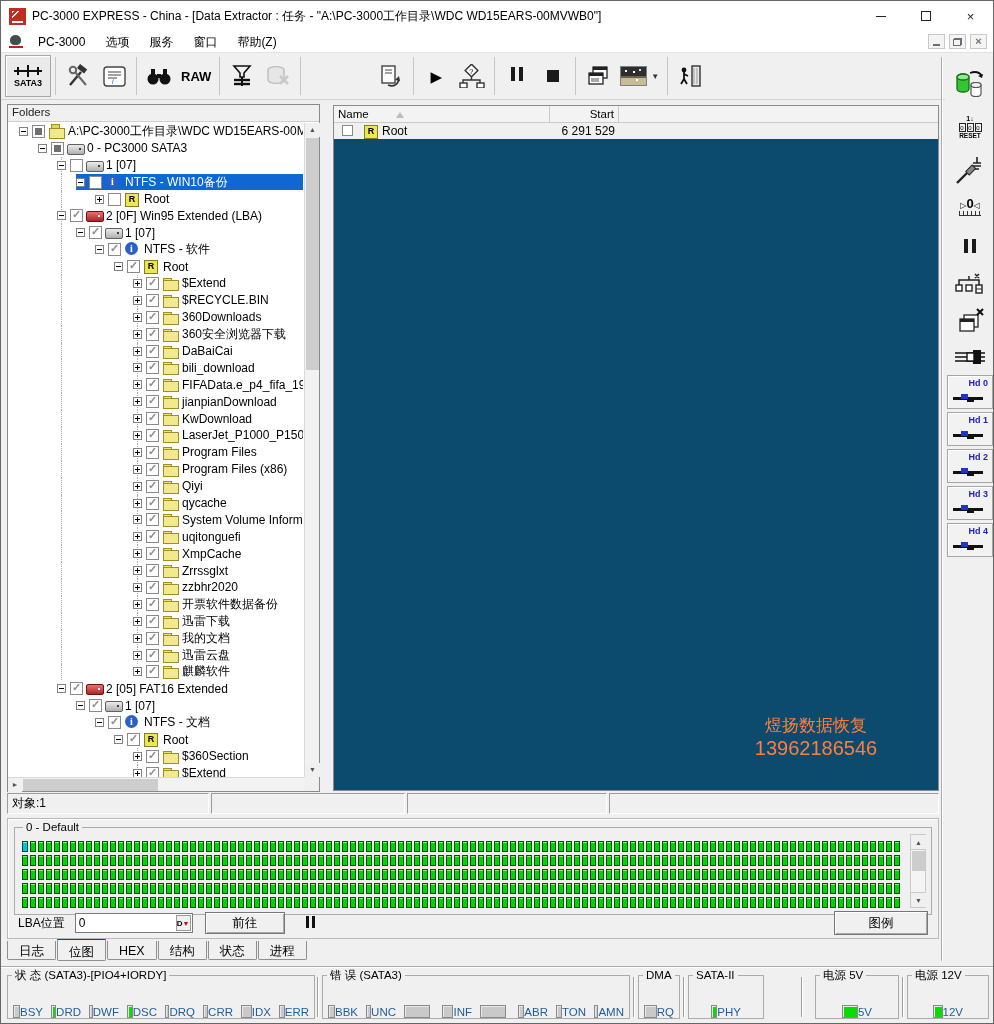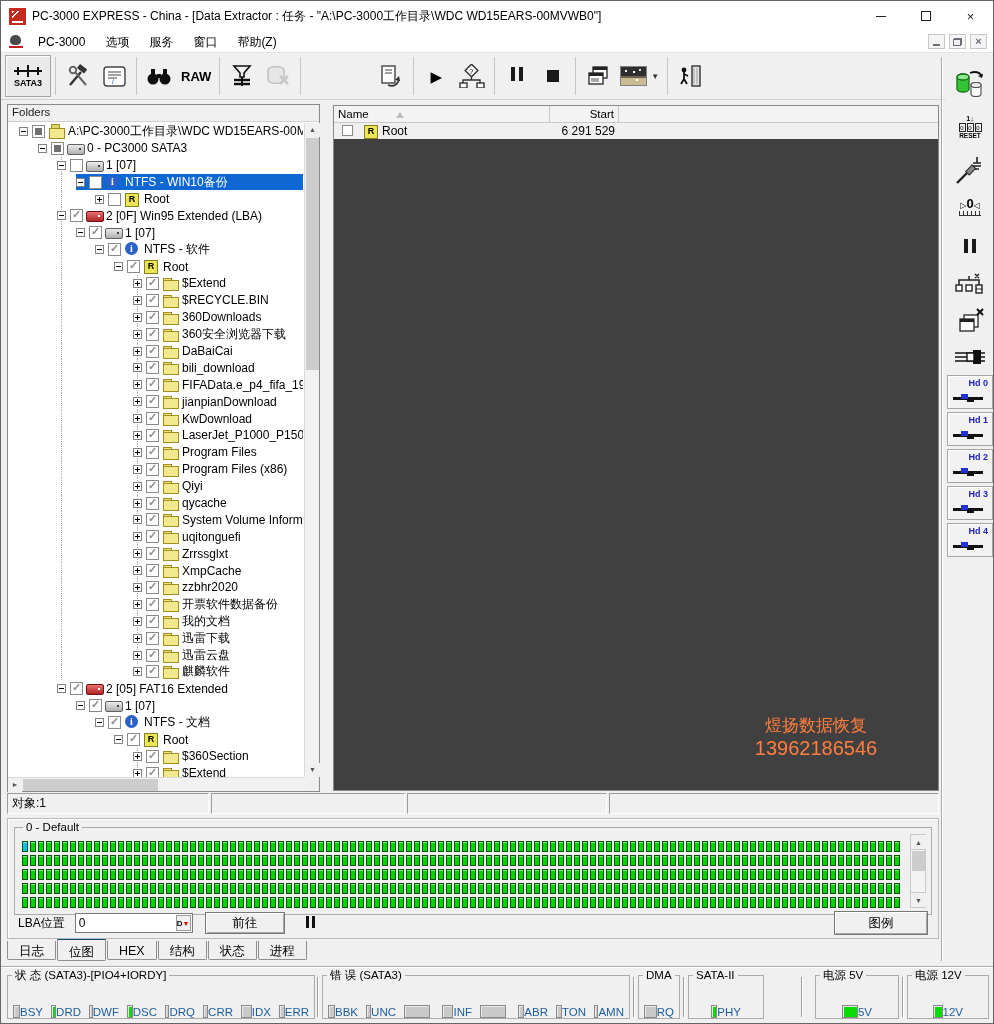--- a/index.html
+++ b/index.html
@@ -105,21 +105,21 @@
   .sb-arrow { position:absolute; left:0; width:15px; height:14px; background:#F0F0F0; color:#555; font-size:7px; text-align:center; line-height:14px; }
   .sbv .up { top:0; } .sbv .down { bottom:0; }
   .sb-thumb-v { position:absolute; left:1px; width:13px; background:#CDCDCD; }
   .sbh { position:absolute; left:0; right:15px; bottom:0; height:14px; background:#F2F2F2; border-top:1px solid #DADADA; }
   .sbh .left { position:absolute; left:0; top:0; width:14px; height:14px; }
   .sbh .right { position:absolute; right:0; top:0; width:14px; height:14px; }
   .sb-thumb-h { position:absolute; top:1px; height:12px; background:#CDCDCD; }
   .sb-corner { position:absolute; right:0; bottom:0; width:15px; height:14px; background:#F0F0F0; }
 
   
-  .list-panel { position:absolute; left:332px; top:104px; width:606px; height:686px; background:#404040; border:1px solid #8A8A8A; }
+  .list-panel { position:absolute; left:332px; top:104px; width:606px; height:686px; background:#0c4a6e; border:1px solid #8A8A8A; }
   .lp-header { position:absolute; left:0; top:0; right:0; height:17px; background:#F3F3F3; border-bottom:1px solid #C9C9C9; font-size:11.5px; }
   .hcell { position:absolute; top:0; height:16px; line-height:16px; border-right:1px solid #C9C9C9; padding:0 4px; }
   .hc-name { left:0; width:216px; }
   .hc-start { left:216px; width:69px; text-align:right; }
   .sort-asc { display:inline-block; width:0; height:0; border-left:4px solid transparent; border-right:4px solid transparent; border-bottom:6px solid #BDBDBD; margin-left:24px; }
   .lrow { position:absolute; left:0; top:17px; right:0; height:16px; background:#F0F0F0; font-size:12px; }
   .lrow .cb { position:absolute; left:8px; top:2px; width:11px; height:11px; margin:0; }
   .lrow .tico { position:absolute; left:26px; top:1px; }
   .lrow-name { position:absolute; left:48px; top:1px; }
   .lrow-start { position:absolute; left:216px; width:65px; top:1px; text-align:right; }
@@ -654,71 +654,71 @@
             <span class="tlabel">uqitonguefi</span>
           </span>
         </div>
         <div class="trow">
           <span class="tguide" style="left: 52px;"></span>
           <span class="tguide" style="left: 128px;"></span>
           <span class="tcontent" style="left: 124px;">
             <span class="exp plus"></span>
             <span class="cb on"></span>
             <span class="tico ico-folder"></span>
+            <span class="tlabel">XmpCache</span>
+          </span>
+        </div>
+        <div class="trow">
+          <span class="tguide" style="left: 52px;"></span>
+          <span class="tguide" style="left: 128px;"></span>
+          <span class="tcontent" style="left: 124px;">
+            <span class="exp plus"></span>
+            <span class="cb on"></span>
+            <span class="tico ico-folder"></span>
             <span class="tlabel">Zrrssglxt</span>
           </span>
         </div>
         <div class="trow">
           <span class="tguide" style="left: 52px;"></span>
           <span class="tguide" style="left: 128px;"></span>
           <span class="tcontent" style="left: 124px;">
             <span class="exp plus"></span>
             <span class="cb on"></span>
             <span class="tico ico-folder"></span>
-            <span class="tlabel">XmpCache</span>
-          </span>
-        </div>
-        <div class="trow">
-          <span class="tguide" style="left: 52px;"></span>
-          <span class="tguide" style="left: 128px;"></span>
-          <span class="tcontent" style="left: 124px;">
-            <span class="exp plus"></span>
-            <span class="cb on"></span>
-            <span class="tico ico-folder"></span>
             <span class="tlabel">zzbhr2020</span>
           </span>
         </div>
         <div class="trow">
           <span class="tguide" style="left: 52px;"></span>
           <span class="tguide" style="left: 128px;"></span>
           <span class="tcontent" style="left: 124px;">
             <span class="exp plus"></span>
             <span class="cb on"></span>
             <span class="tico ico-folder"></span>
             <span class="tlabel">开票软件数据备份</span>
           </span>
         </div>
         <div class="trow">
           <span class="tguide" style="left: 52px;"></span>
           <span class="tguide" style="left: 128px;"></span>
           <span class="tcontent" style="left: 124px;">
             <span class="exp plus"></span>
             <span class="cb on"></span>
             <span class="tico ico-folder"></span>
+            <span class="tlabel">迅雷下载</span>
+          </span>
+        </div>
+        <div class="trow">
+          <span class="tguide" style="left: 52px;"></span>
+          <span class="tguide" style="left: 128px;"></span>
+          <span class="tcontent" style="left: 124px;">
+            <span class="exp plus"></span>
+            <span class="cb on"></span>
+            <span class="tico ico-folder"></span>
             <span class="tlabel">我的文档</span>
-          </span>
-        </div>
-        <div class="trow">
-          <span class="tguide" style="left: 52px;"></span>
-          <span class="tguide" style="left: 128px;"></span>
-          <span class="tcontent" style="left: 124px;">
-            <span class="exp plus"></span>
-            <span class="cb on"></span>
-            <span class="tico ico-folder"></span>
-            <span class="tlabel">迅雷下载</span>
           </span>
         </div>
         <div class="trow">
           <span class="tguide" style="left: 52px;"></span>
           <span class="tguide" style="left: 128px;"></span>
           <span class="tcontent" style="left: 124px;">
             <span class="exp plus"></span>
             <span class="cb on"></span>
             <span class="tico ico-folder"></span>
             <span class="tlabel">迅雷云盘</span>

